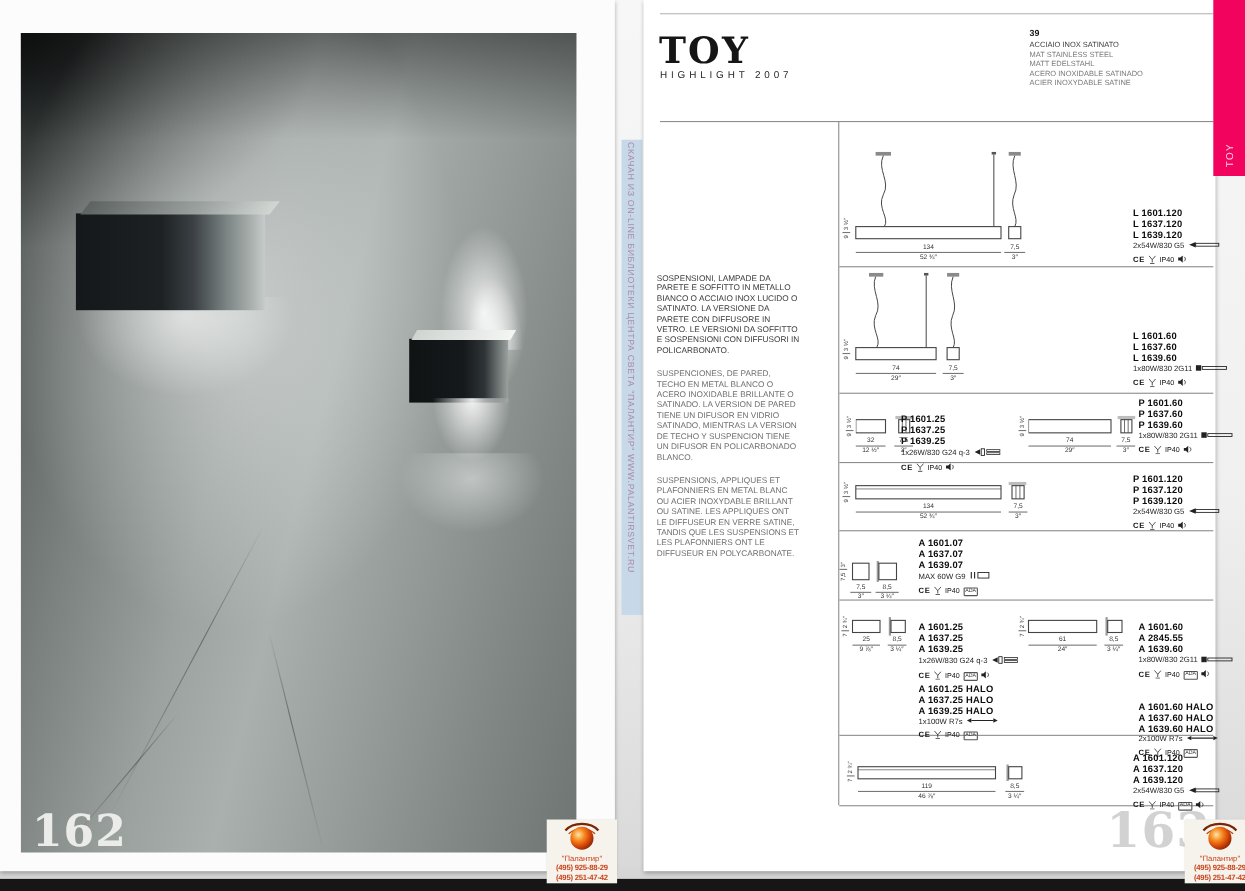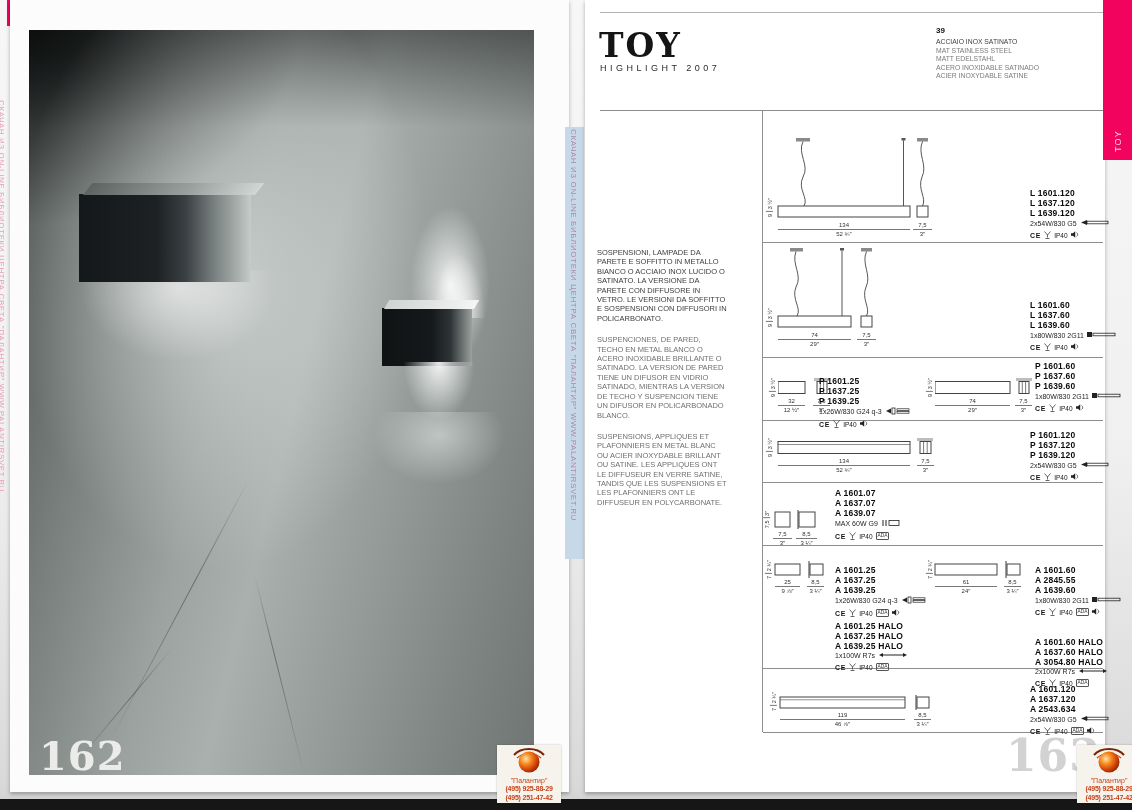--- a/index.html
+++ b/index.html
@@ -1,21 +1,21 @@
 <!DOCTYPE html>
 <html><head>
 <meta charset="utf-8">
 <style>
   html,body{margin:0;padding:0;background:#666;}
   *{box-sizing:border-box;}
   .stage{position:relative;width:1132px;height:810px;overflow:hidden;
     font-family:"Liberation Sans",sans-serif;
     background:linear-gradient(to bottom,#f7f7f7 0%,#f0f0f0 55%,#d9d9d9 97%,#cfcfcf 100%);}
   
-  .left-page{position:absolute;left:10px;top:0;width:559px;height:792px;background:#fcfcfc;
+  .left-page{position:absolute;left:0;top:0;width:559px;height:792px;background:#fcfcfc;
     box-shadow:0 2px 4px rgba(0,0,0,.3);}
   .right-page{position:absolute;left:585px;top:0;width:520px;height:792px;background:#ffffff;
     box-shadow:0 2px 4px rgba(0,0,0,.3);}
   .bottom-bar{position:absolute;left:0;top:799px;width:1132px;height:11px;background:#161616;}
   
   .strip{position:absolute;overflow:hidden;}
   .strip span{writing-mode:vertical-rl;font-size:8px;letter-spacing:.6px;white-space:nowrap;}
   .strip-left{left:0;top:100px;width:9px;height:600px;}
   .strip-left span{color:#e59ebc;margin-left:-3px;}
   .strip-center{left:565px;top:127px;width:19px;height:432px;background:#c7d9e8;}
@@ -543,21 +543,21 @@
         <span><svg width="7" height="8">
               <path d="M0.5,0.5 L3.5,4 L6.5,0.5 M3.5,4 L3.5,6.5 M1.5,7.5 L5.5,7.5" stroke="#222" stroke-width="0.7" fill="none"></path>
             </svg></span>
         <span>IP40</span>
         <span class="ada">ADA</span>
         </div>
     </div>
     <div class="codes" style="left:450px;top:637px;">
       <div class="code">A 1601.60 HALO</div>
       <div class="code">A 1637.60 HALO</div>
-      <div class="code">A 3054.80 HALO</div>
+      <div class="code">A 1639.60 HALO</div>
       <div class="lampline">
           <span>2x100W R7s</span>
         <span><svg width="30" height="6">
               <path d="M1,3 L5,1 L5,5 Z" fill="#222"></path>
               <line x1="5" y1="3" x2="25" y2="3" stroke="#222" stroke-width="1"></line>
               <path d="M29,3 L25,1 L25,5 Z" fill="#222"></path>
             </svg></span>
         </div>
       <div class="certline">
           <span class="ce">CE</span>
@@ -586,21 +586,21 @@
           <span class="in">46 ⅞″</span>
       </div>
       <div class="dim" style="left:135px;top:18px;width:17px;">
         <span class="cm">8,5</span>
           <span class="in">3 ¼″</span>
       </div>
     </div>
     <div class="codes" style="left:445px;top:684px;">
       <div class="code">A 1601.120</div>
       <div class="code">A 1637.120</div>
-      <div class="code">A 2543.634</div>
+      <div class="code">A 1639.120</div>
       <div class="lampline">
           <span>2x54W/830 G5</span>
         <span><svg width="30" height="7" viewBox="0 0 30 7">
               <path d="M1,3.5 L7,1 L7,6 Z" fill="#222"></path>
               <rect x="7" y="2.2" width="21" height="2.6" fill="none" stroke="#222" stroke-width="0.8"></rect>
             </svg></span>
         </div>
       <div class="certline">
           <span class="ce">CE</span>
         <span><svg width="7" height="8">

